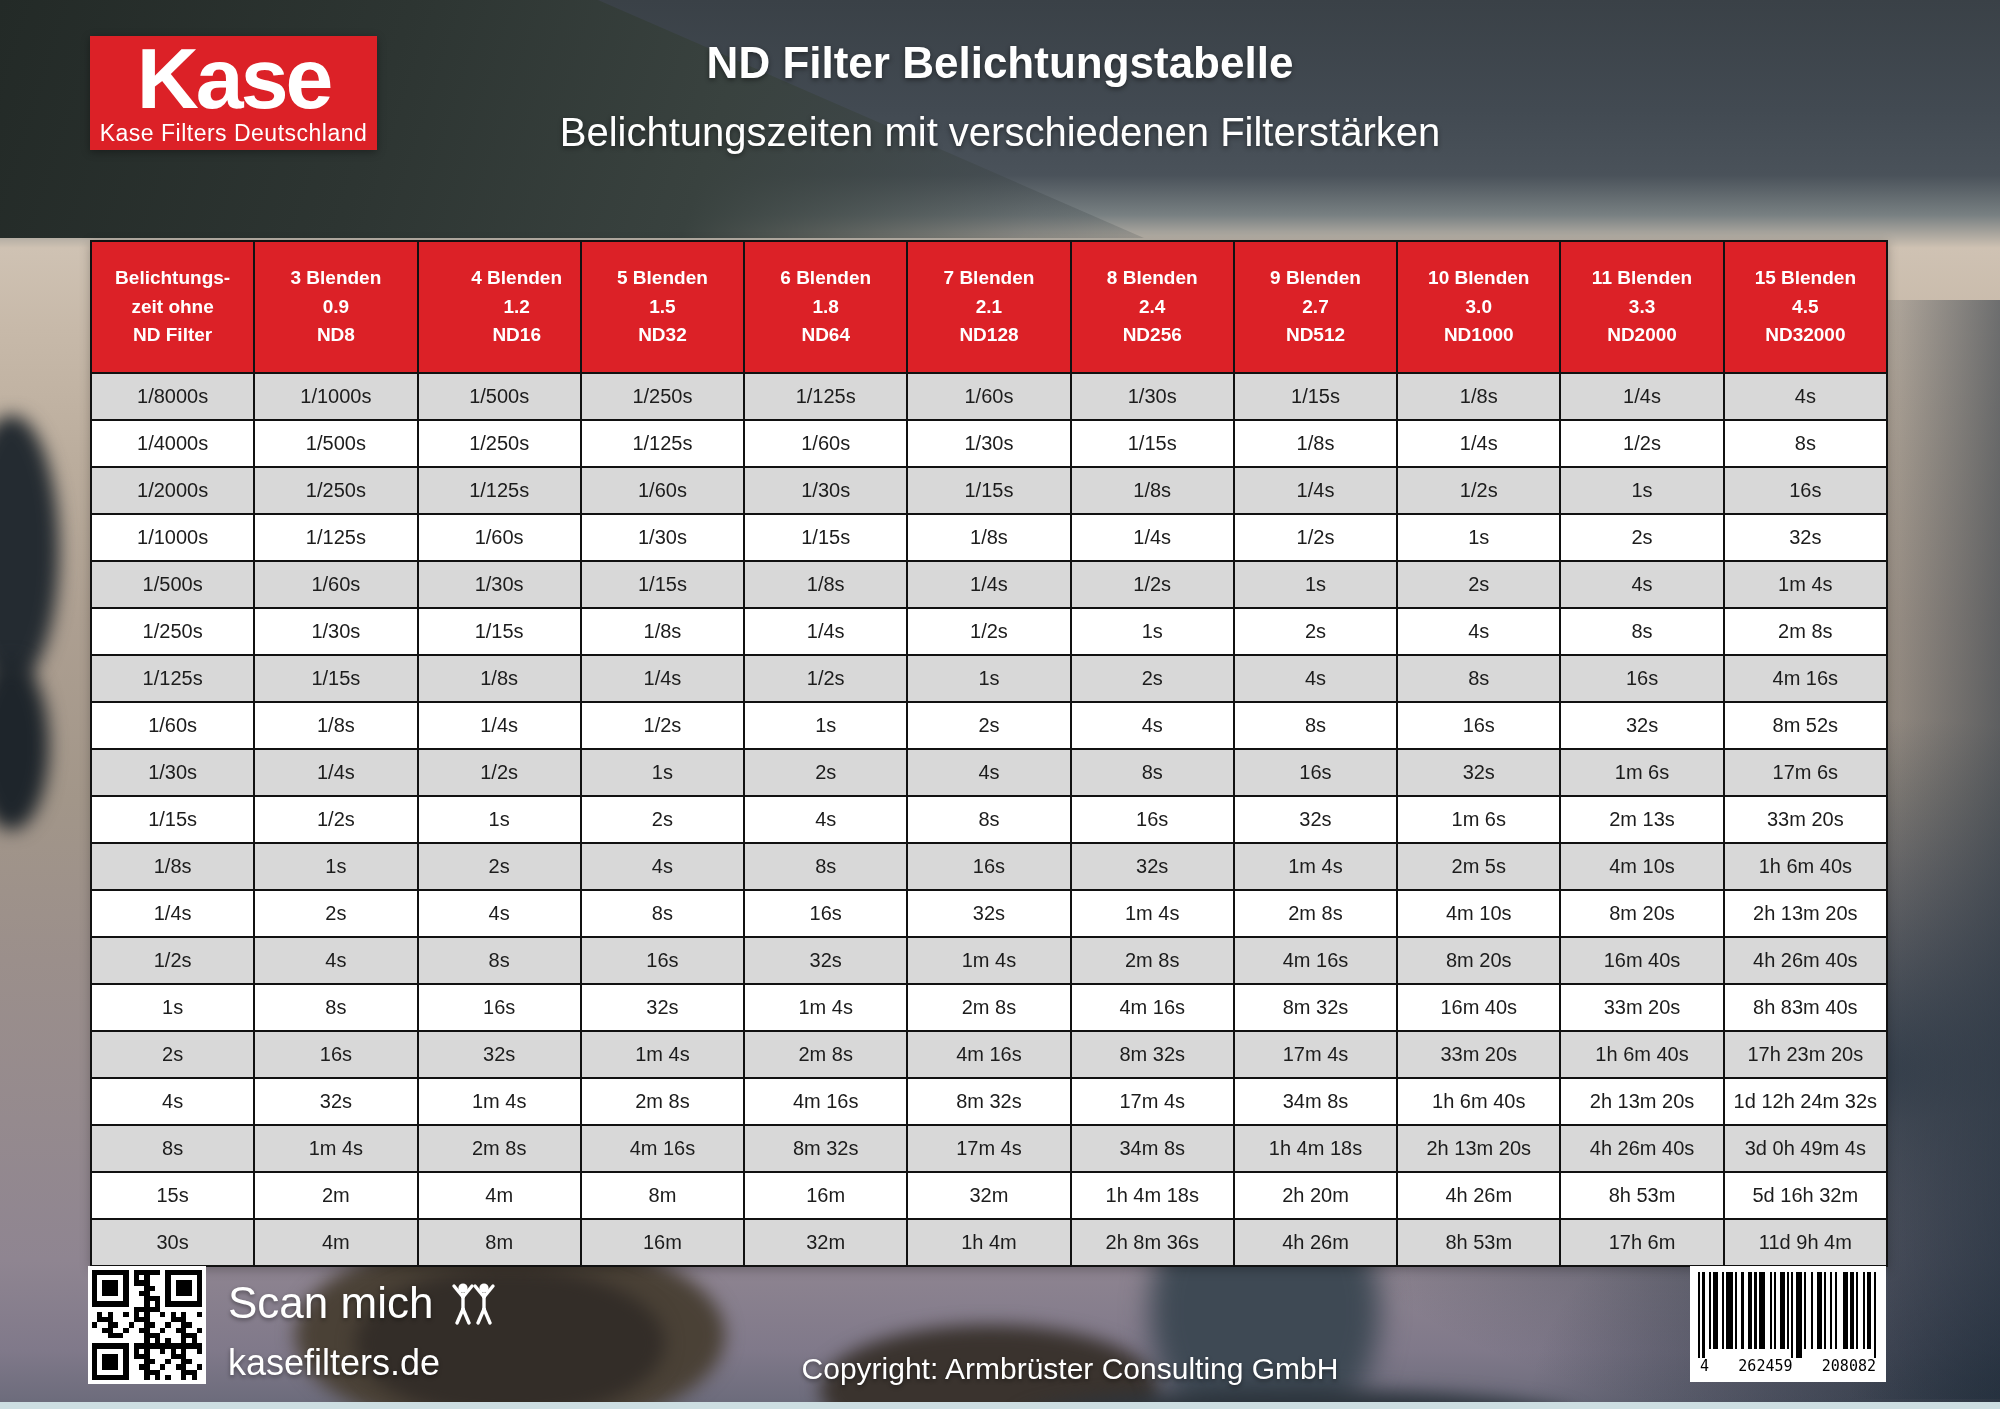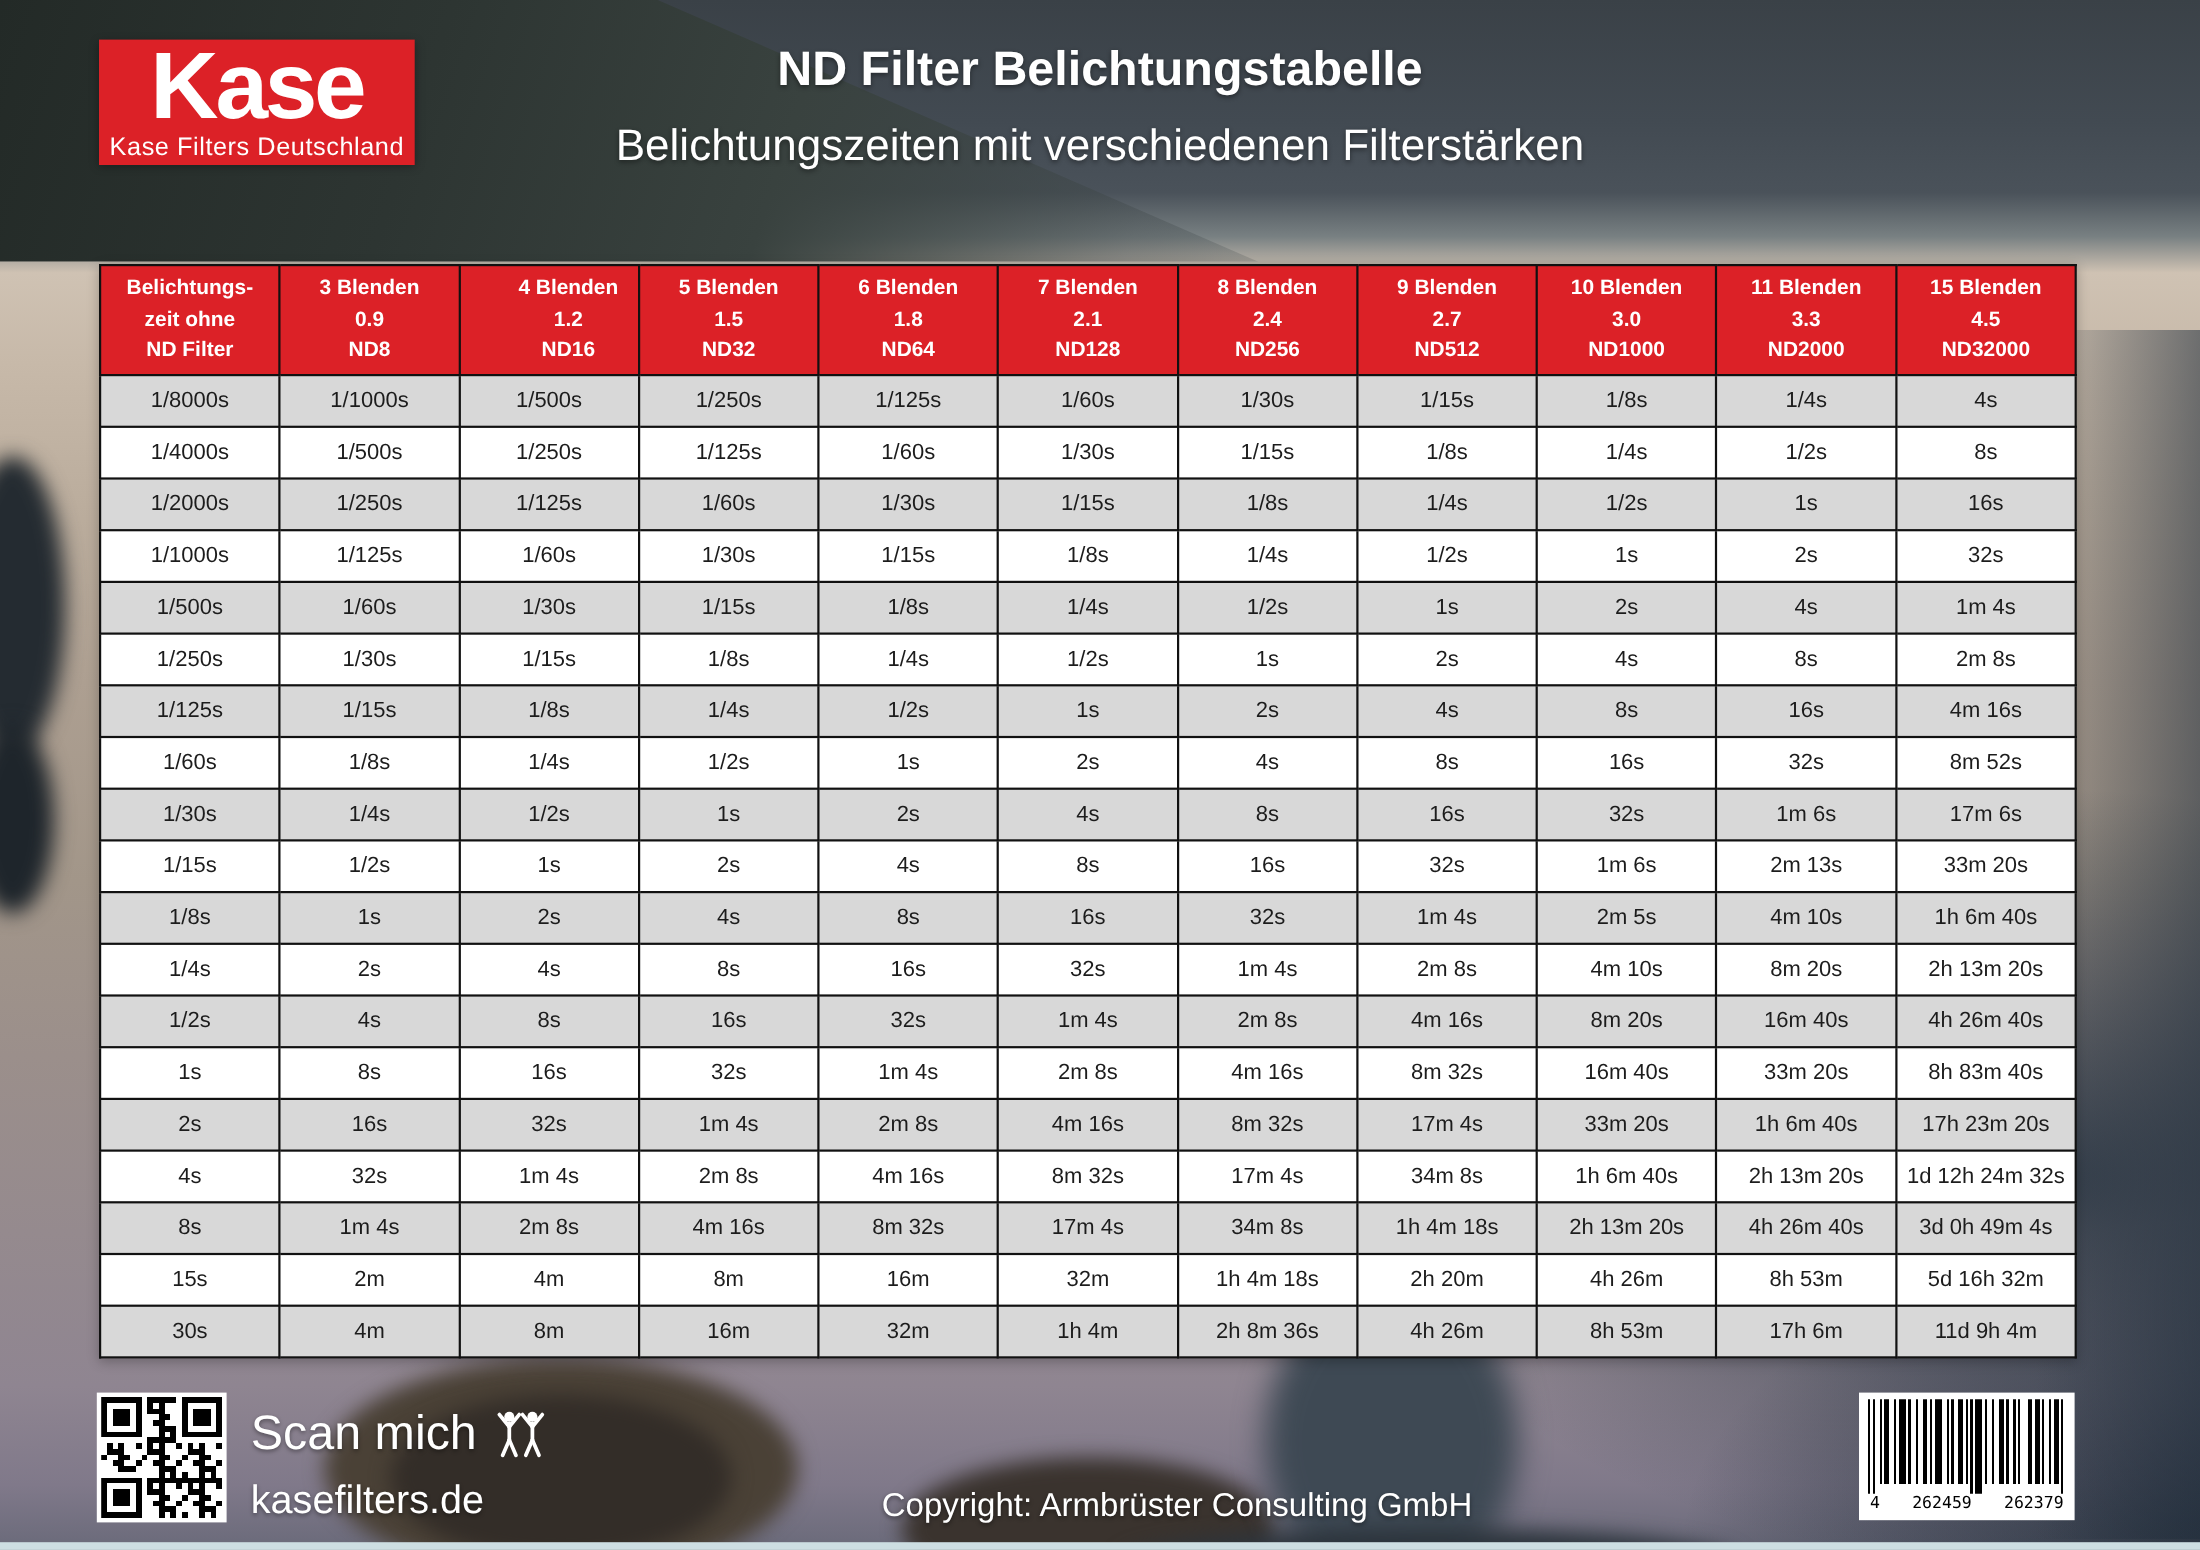--- a/index.html
+++ b/index.html
@@ -55,21 +55,21 @@
 
   
   .tbl-wrap{position:absolute;left:90px;top:240px;width:1798px;height:992px;z-index:2;}
   table.exposure{
     width:100%;height:100%;border-collapse:collapse;table-layout:fixed;
     box-shadow:0 3px 10px rgba(0,0,0,.25);
   }
   table.exposure th,table.exposure td{
     border:2px solid #111;text-align:center;vertical-align:middle;padding:0;
   }
-  table.exposure thead tr{height:100px;}
+  table.exposure thead tr{height:132px;}
   table.exposure th{
     color:#fff;font-size:19px;font-weight:bold;line-height:1.5;
   }
   table.exposure td{font-size:20px;color:#1c1c1c;height:45px;background:#fff;}
   table.exposure tbody tr:nth-child(odd) td{background:#d8d8d8;}
 
   
   .qr{
     position:absolute;left:88px;top:1266px;width:118px;height:118px;z-index:2;
     background:#fff;padding:4px;box-sizing:border-box;
@@ -575,15 +575,15 @@
       <rect x="67" y="0" width="2" height="54" fill="#000"></rect>
       <rect x="70" y="0" width="2" height="54" fill="#000"></rect>
       <rect x="73" y="0" width="1" height="54" fill="#000"></rect>
       <rect x="76" y="0" width="1" height="54" fill="#000"></rect>
       <rect x="78" y="0" width="2" height="54" fill="#000"></rect>
       <rect x="81" y="0" width="1" height="60" fill="#000"></rect>
     </svg>
   <div class="digits">
     <span>4</span>
     <span>262459</span>
-    <span>262379</span>
+    <span>208082</span>
   </div>
 </div>
 
 </body></html>

